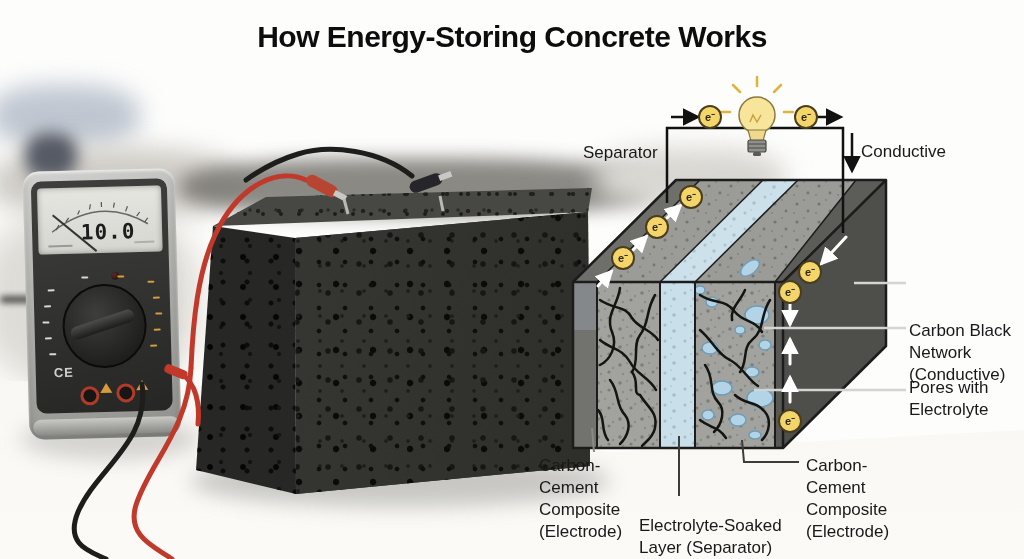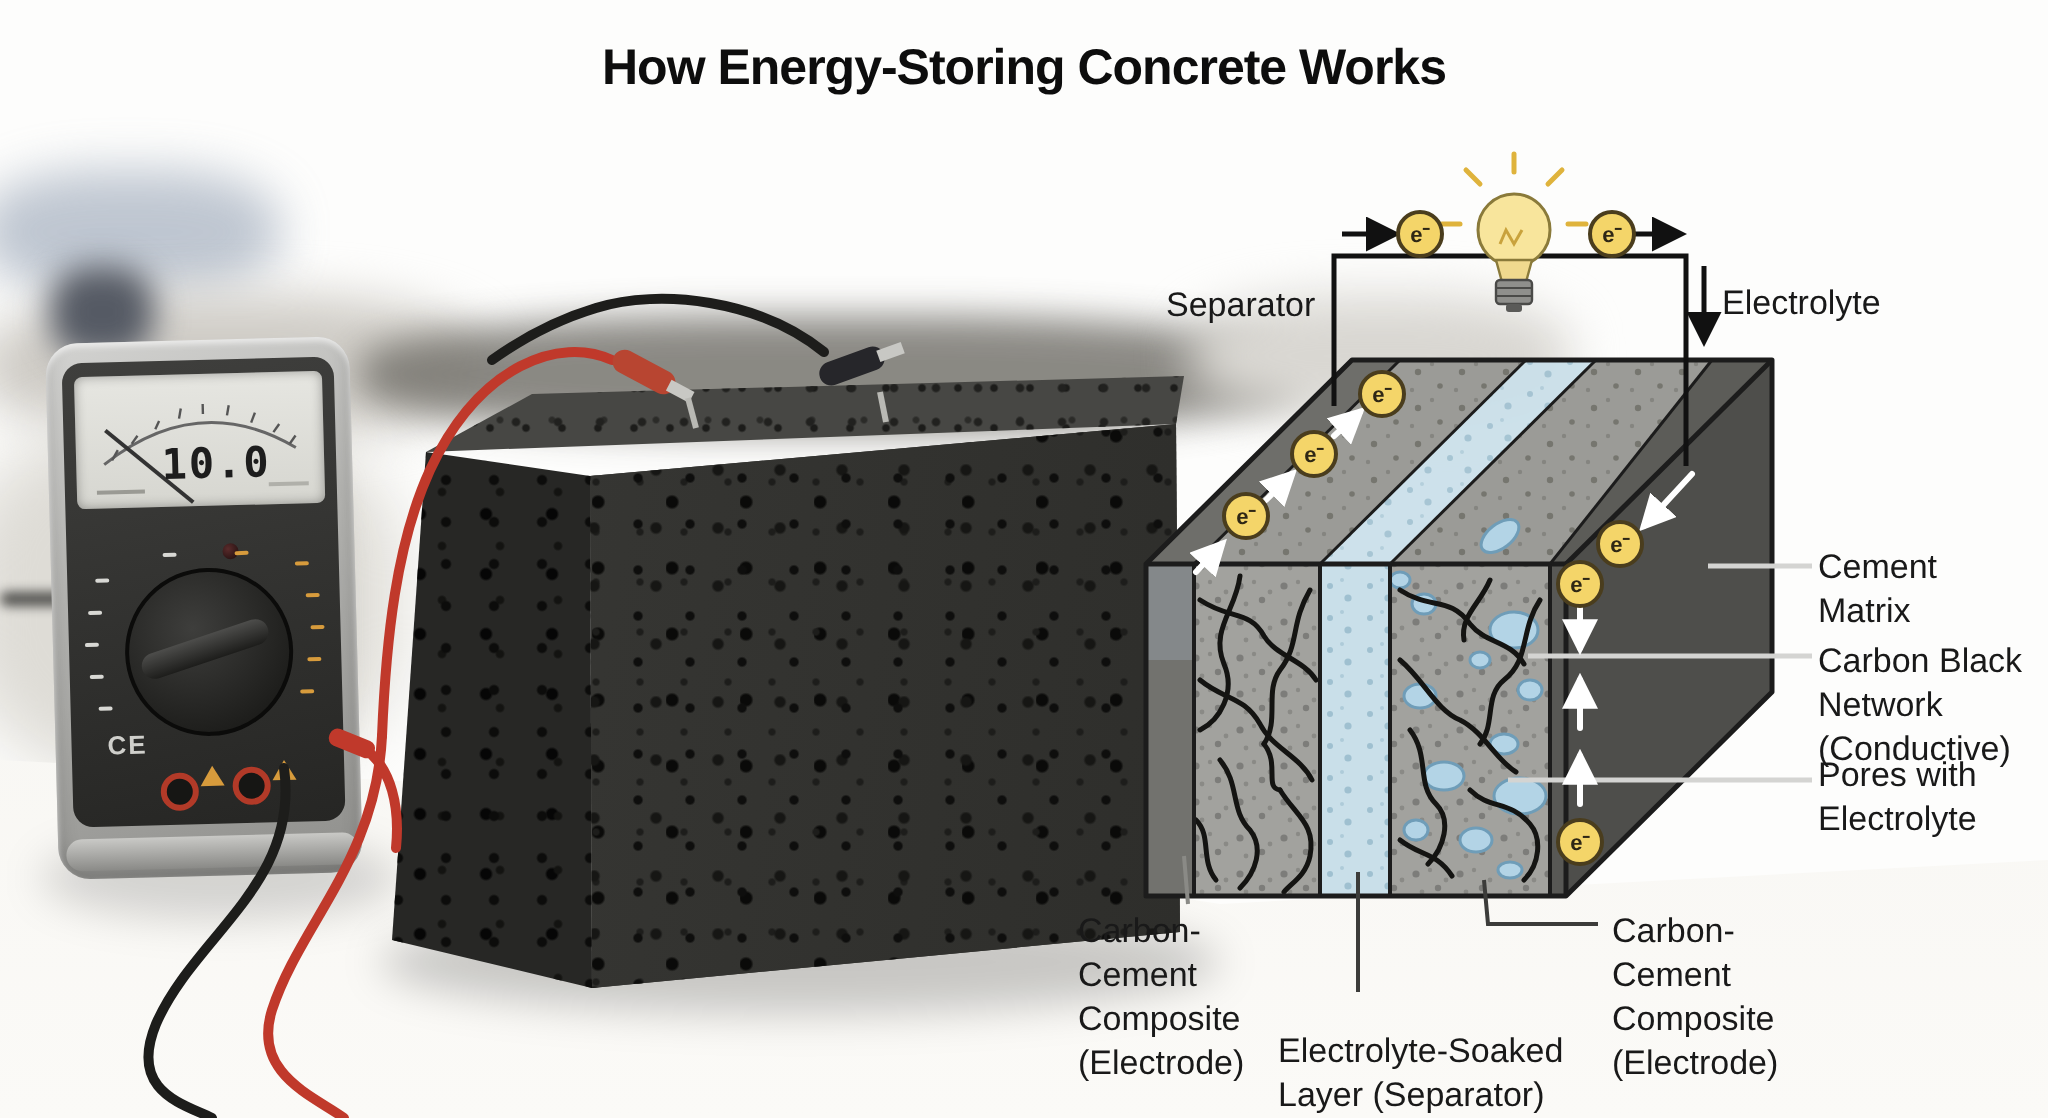--- a/index.html
+++ b/index.html
@@ -54,21 +54,21 @@
   .dash{position:absolute;width:7px;height:2px;border-radius:1px;}
   .dash.w{background:#d8d8d4;} .dash.o{background:#d79b3c;}
   .mm-ce{position:absolute;left:26px;top:194px;color:#cfcfcb;font-size:13px;font-weight:bold;letter-spacing:1px;}
   .jack{position:absolute;width:13px;height:13px;border-radius:50%;background:#161614;border:3px solid #b23a28;}
   .tri{position:absolute;width:0;height:0;border-left:6px solid transparent;border-right:6px solid transparent;
      border-bottom:10px solid #d79b3c;}
   .mm-stand{position:absolute;left:8px;top:236px;width:16px;height:26px;background:#3a3a38;transform:skewX(-14deg);}
   
   .lbl{position:absolute;color:#191919;font-size:17px;line-height:1.3;}
   .title{position:absolute;left:0;right:0;top:20px;text-align:center;color:#0d0d0d;
-     font-size:25px;font-weight:700;letter-spacing:-0.5px;margin:0;}
+     font-size:30px;font-weight:700;letter-spacing:-0.5px;margin:0;}
   svg text.etext{font-family:"Liberation Sans",sans-serif;font-size:11px;font-weight:bold;fill:#2e2715;}
   svg text.reading{font-family:"DejaVu Sans Mono",monospace;font-size:21px;font-weight:bold;fill:#1d1d1d;letter-spacing:1px;}
 </style>
 </head>
 <body>
 
 <div class="stage">
 
   <div>
     <div class="blob" style="left:-10px;top:85px;width:150px;height:62px;background:#8c9aae;opacity:.55;"></div>
@@ -336,21 +336,20 @@
         </g>
       <g>
           <circle cx="790" cy="421" r="11" fill="#f4d569" stroke="#4a3d1d" stroke-width="2"></circle>
           <text class="etext" x="790" y="425" text-anchor="middle">e⁻</text>
         </g>
     </g>
   </svg>
 
   <h1 class="title">How Energy-Storing Concrete Works</h1>
   <div class="lbl" style="left:583px;top:142px;">Separator</div>
-  <div class="lbl" style="left:861px;top:141px;">Electrolyte</div>
-  <div class="lbl" style="left:909px;top:273px;width:80px;">Cement Matrix</div>
+  <div class="lbl" style="left:861px;top:141px;">Conductive</div>
   <div class="lbl" style="left:909px;top:320px;width:112px;">Carbon Black Network (Conductive)</div>
   <div class="lbl" style="left:909px;top:377px;width:95px;">Pores with Electrolyte</div>
   <div class="lbl" style="left:539px;top:455px;width:120px;">Carbon-Cement Composite (Electrode)</div>
   <div class="lbl" style="left:639px;top:494px;width:158px;margin-top:21px;">Electrolyte-Soaked Layer (Separator)</div>
   <div class="lbl" style="left:806px;top:455px;width:120px;">Carbon-Cement Composite (Electrode)</div>
 
 </div>
 
 </body></html>

